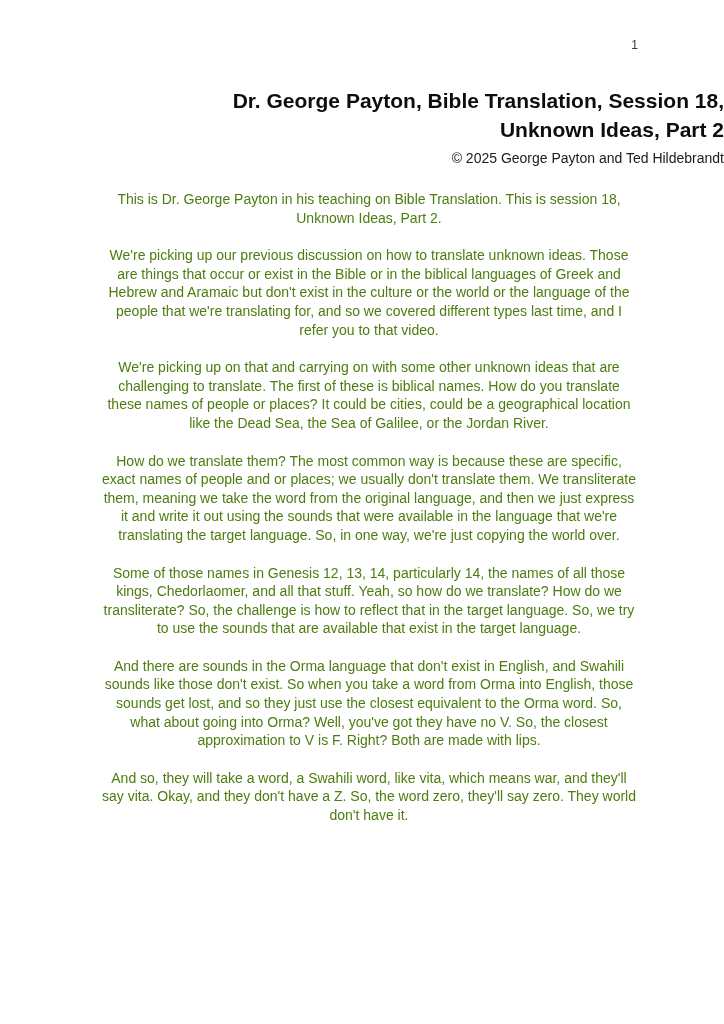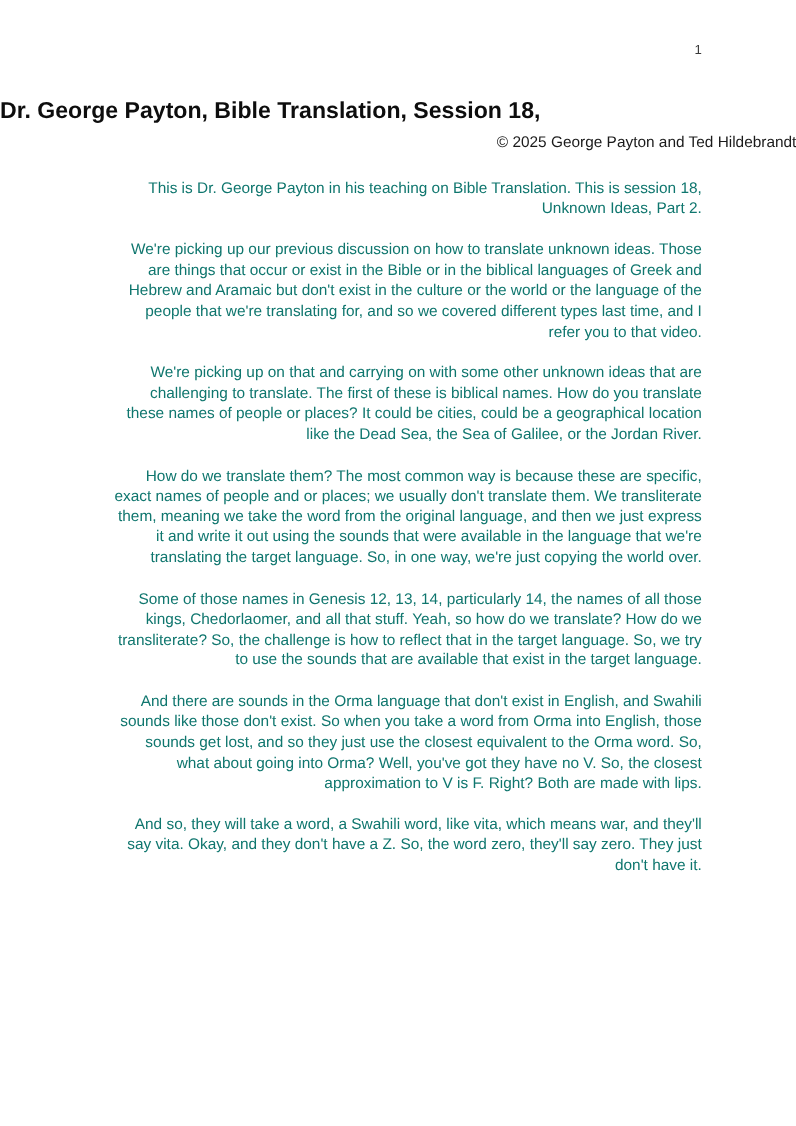--- a/index.html
+++ b/index.html
@@ -20,21 +20,21 @@
   .page-number {
     position: absolute;
     top: 38px;
     right: 86px;
     font-size: 12px;
     color: #3a3a3a;
   }
   .title-block {
     margin: 0;
     padding-top: 86px;
-    text-align: left;
+    text-align: right;
     font-size: 21px;
     font-weight: bold;
     line-height: 29px;
     color: #0d0d0d;
   }
   .title-line {
     display: block;
   }
   .copyright {
     text-align: right;
@@ -43,40 +43,41 @@
     margin-top: 5px;
     color: #1a1a1a;
   }
   .body-text {
     padding: 23px 86px 0 87px;
   }
   .body-text p {
     font-size: 14px;
     line-height: 18.6px;
     margin: 0 0 19px 13px;
-    text-align: right;
-    color: #0f766e;
+    text-align: center;
+    color: #4d7c0f;
   }
 </style>
 </head>
 <body>
 
 <div class="page">
 
   <div class="page-number">1</div>
 
   <h1 class="title-block">
     <span class="title-line">Dr. George Payton, Bible Translation, Session 18,</span>
+    <span class="title-line">Unknown Ideas, Part 2</span>
   </h1>
 
   <div class="copyright">© 2025 George Payton and Ted Hildebrandt</div>
 
   <div class="body-text">
     <p>This is Dr. George Payton in his teaching on Bible Translation. This is session 18, Unknown Ideas, Part 2.</p>
     <p>We're picking up our previous discussion on how to translate unknown ideas. Those are things that occur or exist in the Bible or in the biblical languages of Greek and Hebrew and Aramaic but don't exist in the culture or the world or the language of the people that we're translating for, and so we covered different types last time, and I refer you to that video.</p>
     <p>We're picking up on that and carrying on with some other unknown ideas that are challenging to translate. The first of these is biblical names. How do you translate these names of people or places? It could be cities, could be a geographical location like the Dead Sea, the Sea of Galilee, or the Jordan River.</p>
     <p>How do we translate them? The most common way is because these are specific, exact names of people and or places; we usually don't translate them. We transliterate them, meaning we take the word from the original language, and then we just express it and write it out using the sounds that were available in the language that we're translating the target language. So, in one way, we're just copying the world over.</p>
     <p>Some of those names in Genesis 12, 13, 14, particularly 14, the names of all those kings, Chedorlaomer, and all that stuff. Yeah, so how do we translate? How do we transliterate? So, the challenge is how to reflect that in the target language. So, we try to use the sounds that are available that exist in the target language.</p>
     <p>And there are sounds in the Orma language that don't exist in English, and Swahili sounds like those don't exist. So when you take a word from Orma into English, those sounds get lost, and so they just use the closest equivalent to the Orma word. So, what about going into Orma? Well, you've got they have no V. So, the closest approximation to V is F. Right? Both are made with lips.</p>
-    <p>And so, they will take a word, a Swahili word, like vita, which means war, and they'll say vita. Okay, and they don't have a Z. So, the word zero, they'll say zero. They just don't have it.</p>
+    <p>And so, they will take a word, a Swahili word, like vita, which means war, and they'll say vita. Okay, and they don't have a Z. So, the word zero, they'll say zero. They world don't have it.</p>
   </div>
 
 </div>
 
 </body></html>

